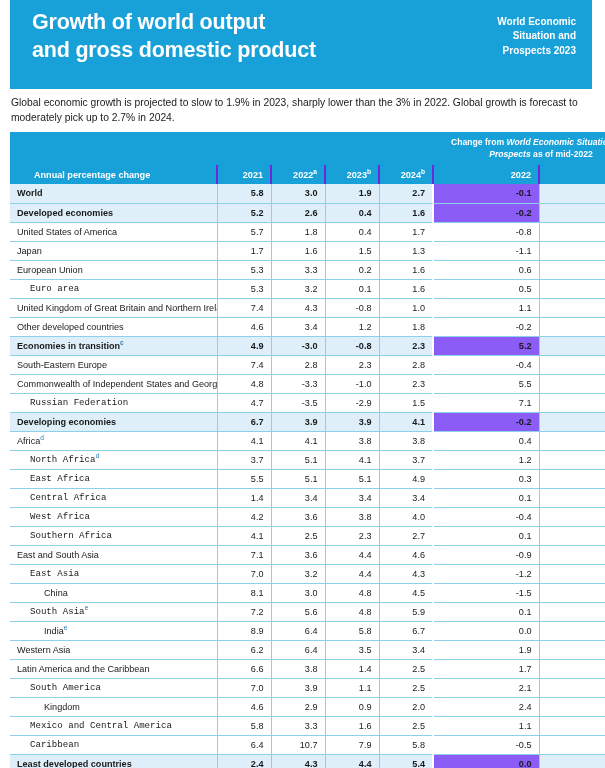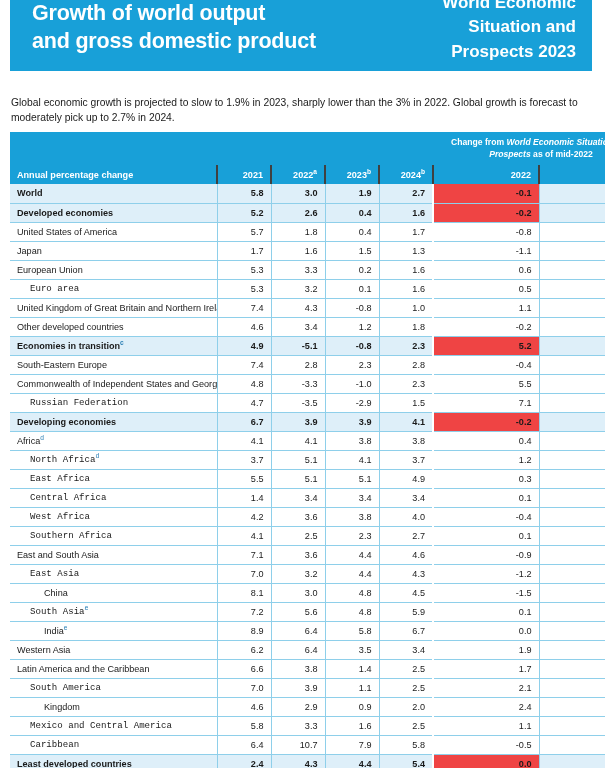--- a/index.html
+++ b/index.html
@@ -13,38 +13,38 @@
   #page {
     position: relative;
     width: 605px; height: 768px;
     overflow: hidden;
   }
 
   
   .banner {
     position: absolute;
     left: 10px; top: 0px;
-    width: 582px; height: 71px;
+    width: 582px; height: 89px;
     background: #18A0D8;
     display: flex;
     align-items: center;
     justify-content: space-between;
     padding: 0 16px 16px 22px;
   }
   .banner-title {
     color: #ffffff;
     font-size: 21.5px;
     font-weight: bold;
     line-height: 1.28;
     letter-spacing: -0.2px;
     white-space: pre-line;
   }
   .banner-series {
     color: #ffffff;
-    font-size: 17px;
+    font-size: 10px;
     font-weight: bold;
     line-height: 1.42;
     text-align: right;
     white-space: pre-line;
   }
 
   
   .intro {
     position: absolute;
     left: 11px; top: 95px;
@@ -90,27 +90,27 @@
   }
   th.hdr-change i { font-style: italic; }
 
   tr.hdr-cols th {
     background: #18A0D8;
     color: #ffffff;
     height: 19px;
     font-size: 9.1px;
     font-weight: bold;
     padding: 0 7px;
-    border-left: 2px solid #404040;
+    border-left: 2px solid #6d28d9;
     vertical-align: middle;
   }
   tr.hdr-cols th.lbl {
     text-align: left;
     border-left: none;
-    padding-left: 7px;
+    padding-left: 24px;
   }
   tr.hdr-cols th.num { text-align: right; }
   th sup, td sup {
     font-size: 6.6px;
     vertical-align: super;
     line-height: 0;
   }
 
   
   tbody td {
@@ -125,21 +125,21 @@
     text-align: left;
     border-left: none;
     white-space: nowrap;
     overflow: hidden;
   }
   tbody td.num { text-align: right; }
   tbody td.gap { border-left: 2px solid #ffffff; }
 
   tr.bold td { font-weight: bold; margin-top: 32px; }
   tr.shade td { background: #DEEFF9; }
-  tr.shade td.gap { background: #ef4444; padding-left: 24px; }
+  tr.shade td.gap { background: #8b5cf6; padding-left: 24px; }
 
   .ind1 { padding-left: 20px !important; font-family: Liberation Mono, monospace; }
   .ind2 { padding-left: 34px !important; }
   sup.fn { color: #2a7fb5; }
 </style>
 </head>
 <body>
 
 <div id="page">
 
@@ -250,21 +250,21 @@
             <td class="num">4.6</td>
             <td class="num">3.4</td>
             <td class="num">1.2</td>
             <td class="num">1.8</td>
             <td class="num gap">-0.2</td>
             <td class="num">-1.4</td>
           </tr>
           <tr class="bold shade">
             <td class="lbl"><span>Economies in transition</span><sup class="fn">c</sup></td>
             <td class="num">4.9</td>
-            <td class="num">-5.1</td>
+            <td class="num">-3.0</td>
             <td class="num">-0.8</td>
             <td class="num">2.3</td>
             <td class="num gap">5.2</td>
             <td class="num">..</td>
           </tr>
           <tr>
             <td class="lbl"><span>South-Eastern Europe</span></td>
             <td class="num">7.4</td>
             <td class="num">2.8</td>
             <td class="num">2.3</td>

